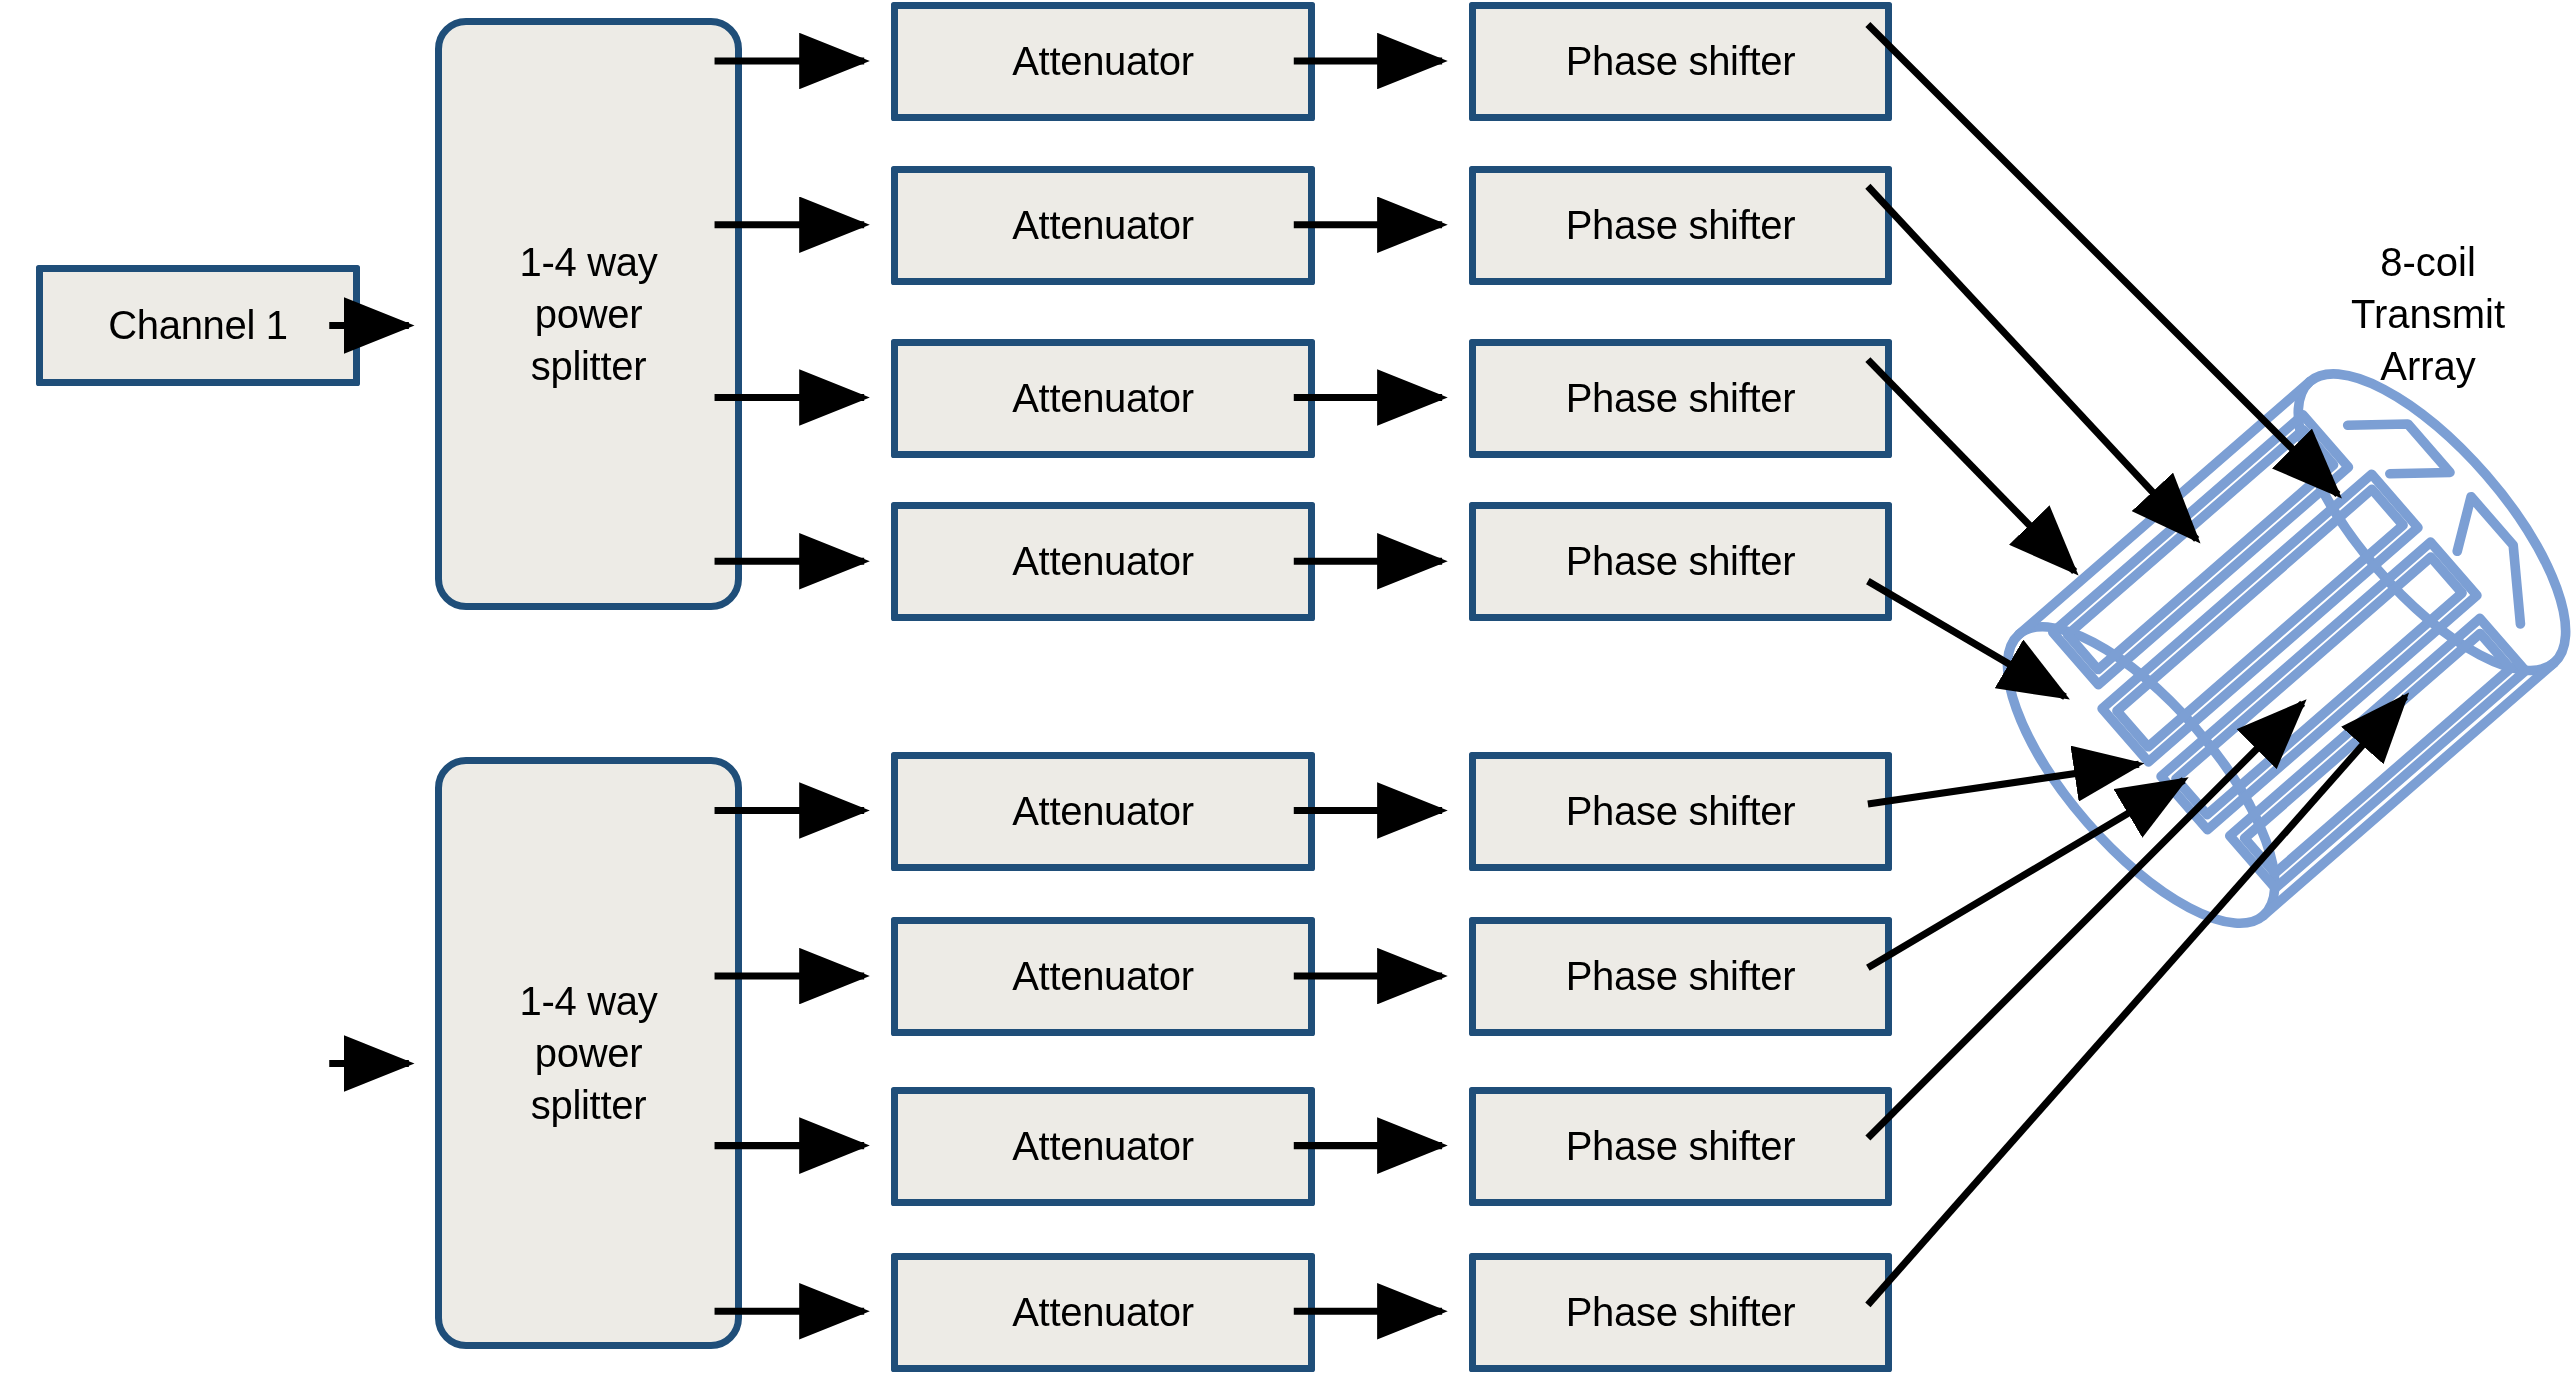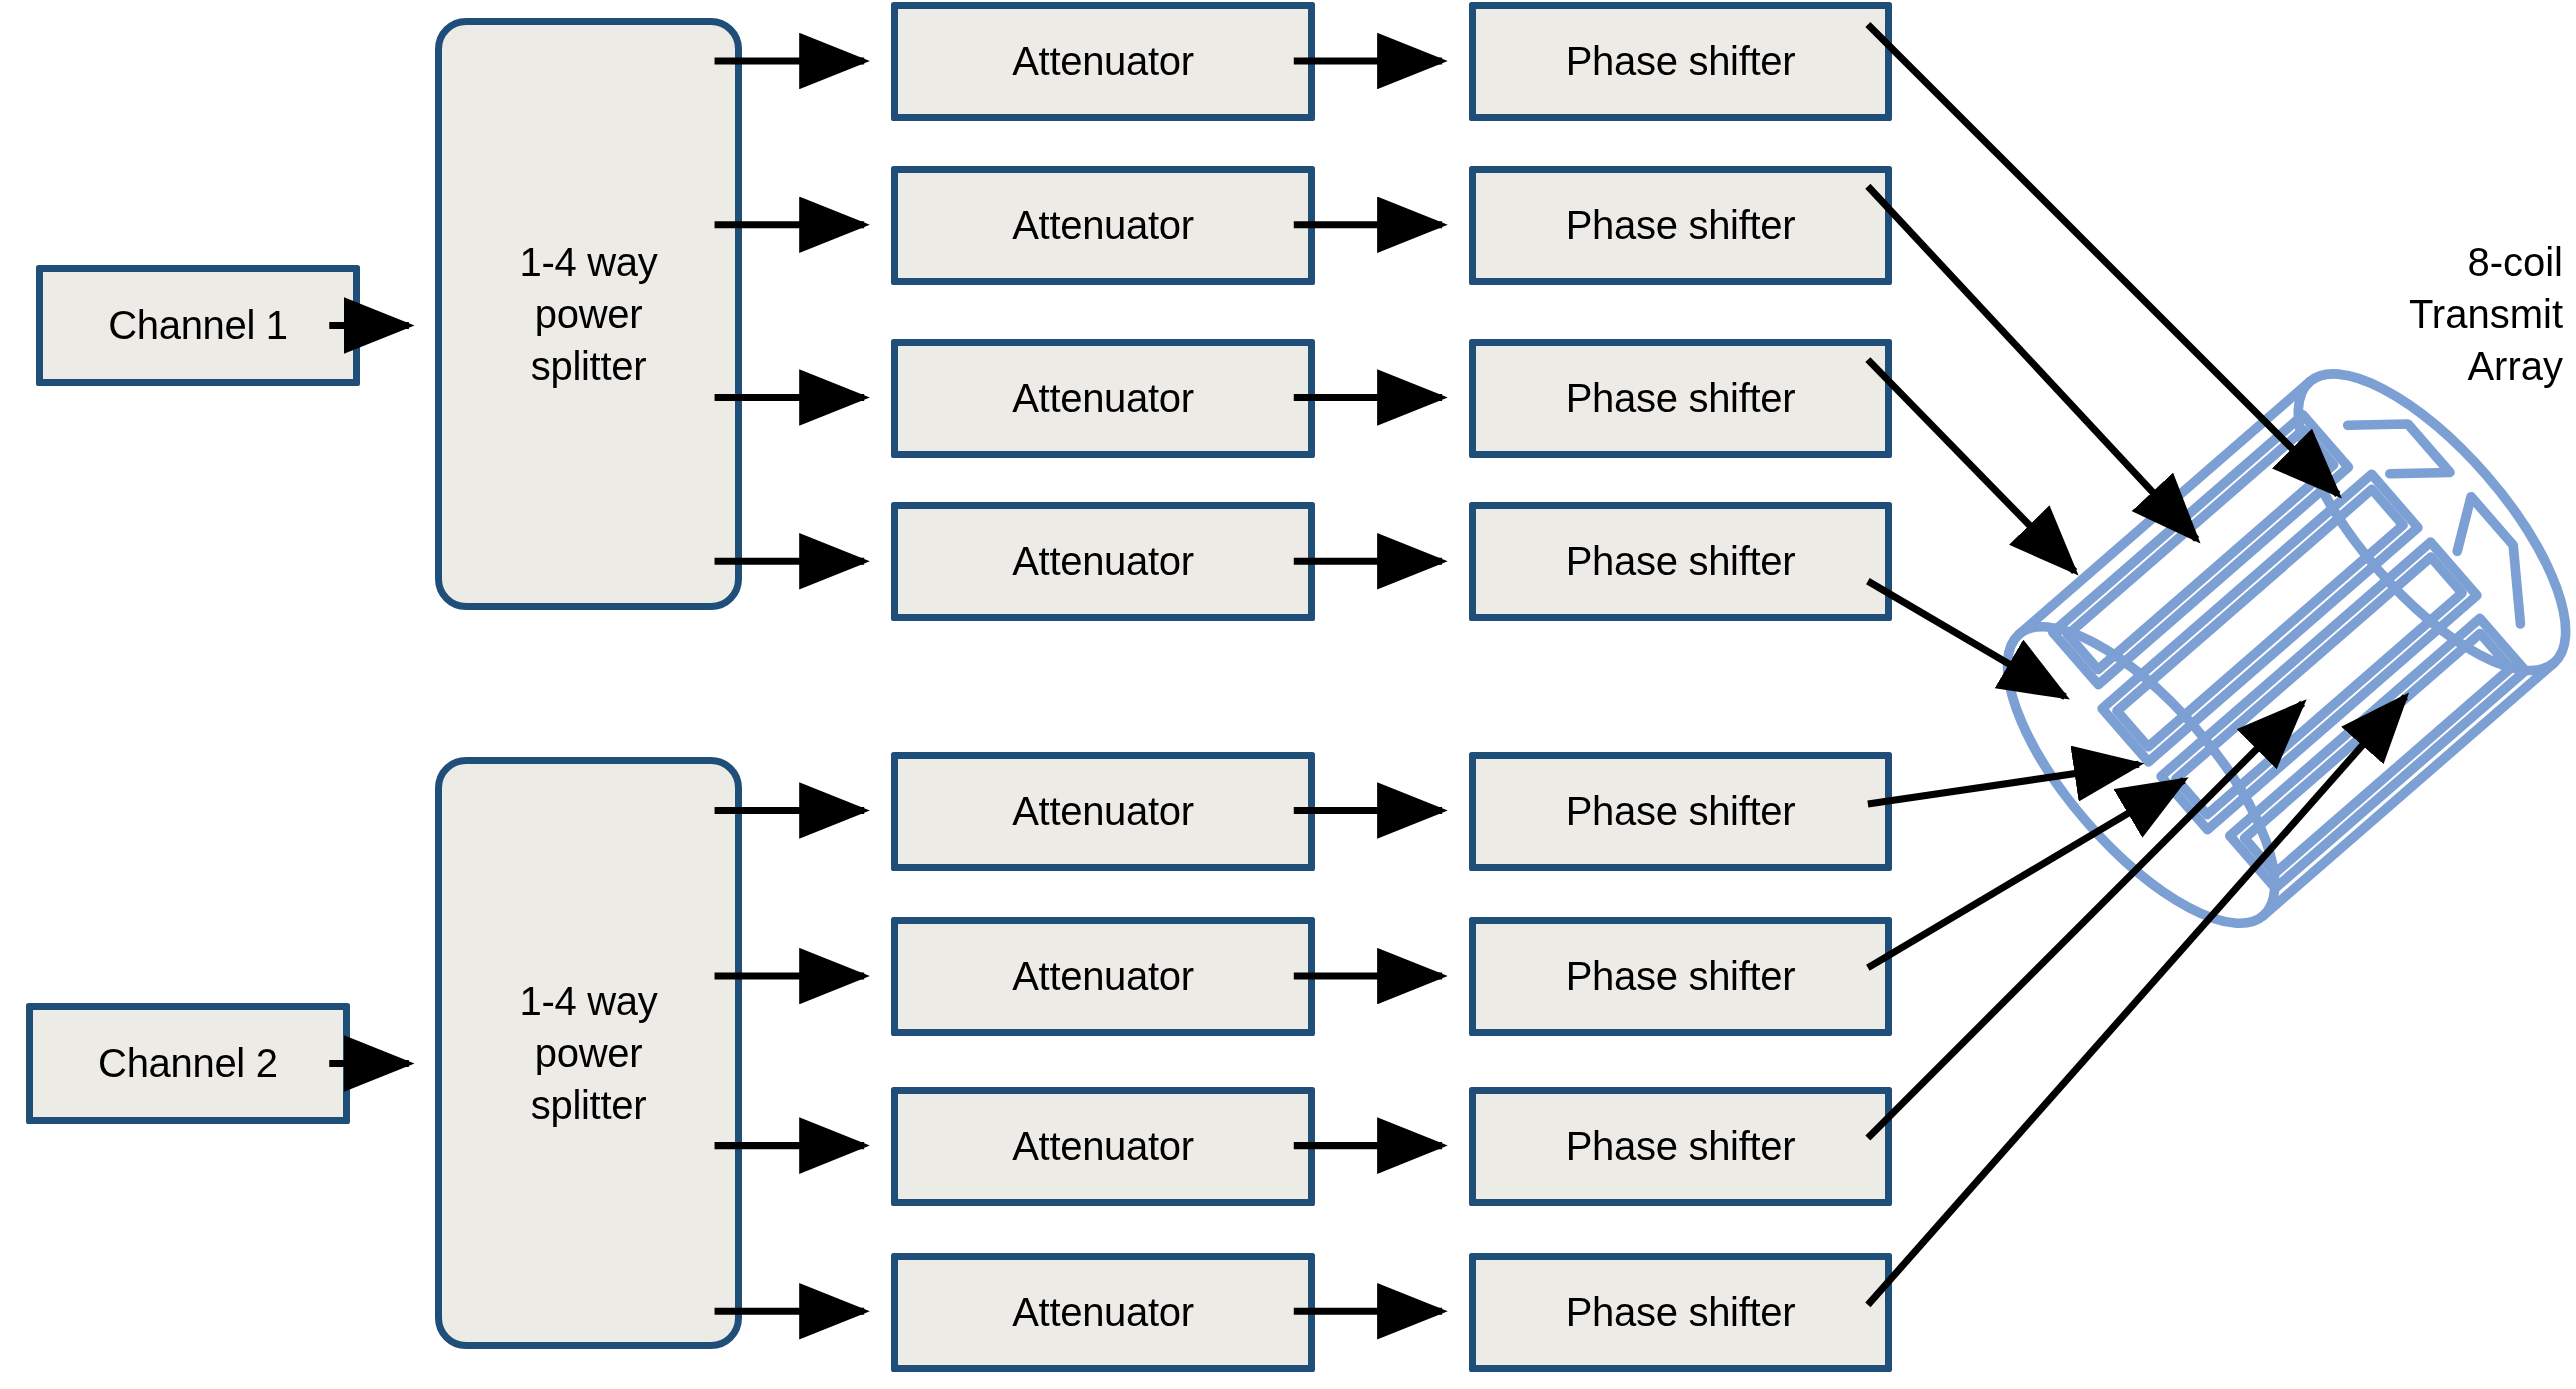--- a/index.html
+++ b/index.html
@@ -33,21 +33,21 @@
     margin-left: 24px;
   }
   .node.splitter {
     font-size: 40px;
     line-height: 1.30;
     border-radius: 31px;
   }
   .node span { display: block; width: 100%; }
   .coil-label {
     position: absolute;
-    text-align: right;
+    text-align: center;
     color: #000000;
     font-family: "Liberation Sans", sans-serif;
     font-size: 40px;
     line-height: 1.30;
     white-space: pre-line;
   }
   svg.overlay {
     position: absolute;
     left: 0;
     top: 0;
@@ -92,23 +92,20 @@
   <div class="node" style="left:1445px; top:166px; width:423px; height:119px;">
     <span>Phase shifter</span>
   </div>
   <div class="node" style="left:1445px; top:339px; width:423px; height:119px;">
     <span>Phase shifter</span>
   </div>
   <div class="node" style="left:1445px; top:502px; width:423px; height:119px;">
     <span>Phase shifter</span>
   </div>
 
-  <div class="node" style="left:1.9px; top:1003px; width:324px; height:121px;">
-    <span>Channel 2</span>
-  </div>
 
   <div class="node splitter" style="left:411px; top:757px; width:307px; height:592px;">
     <span style="white-space:pre-line;">1-4 way
 power
 splitter</span>
   </div>
 
   <div class="node" style="left:867px; top:752px; width:424px; height:119px;">
     <span>Attenuator</span>
   </div>

